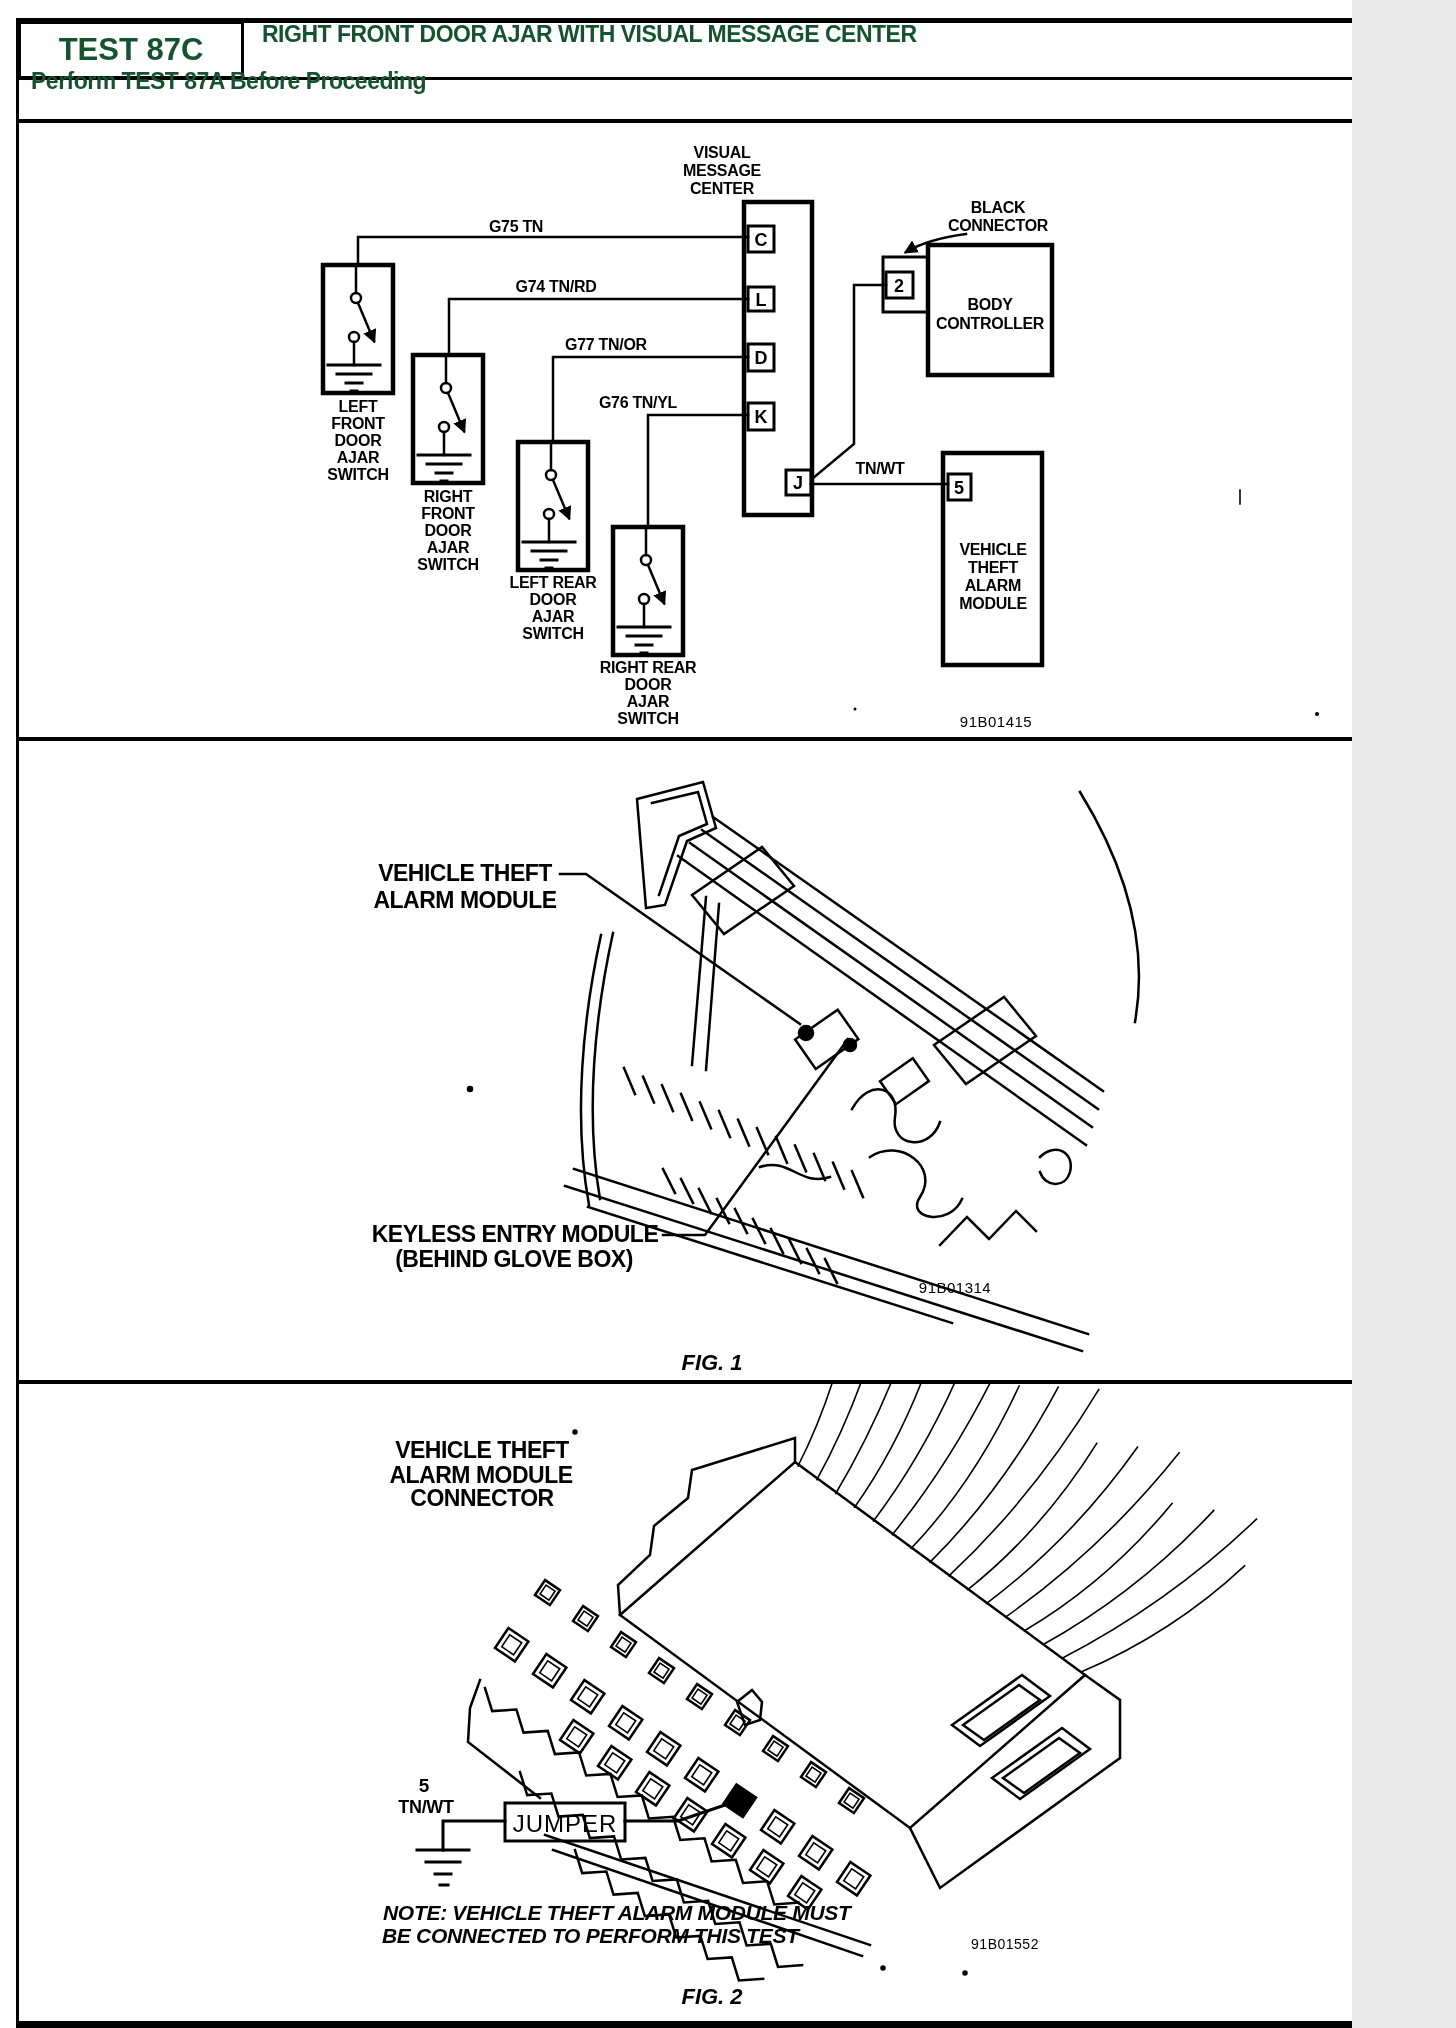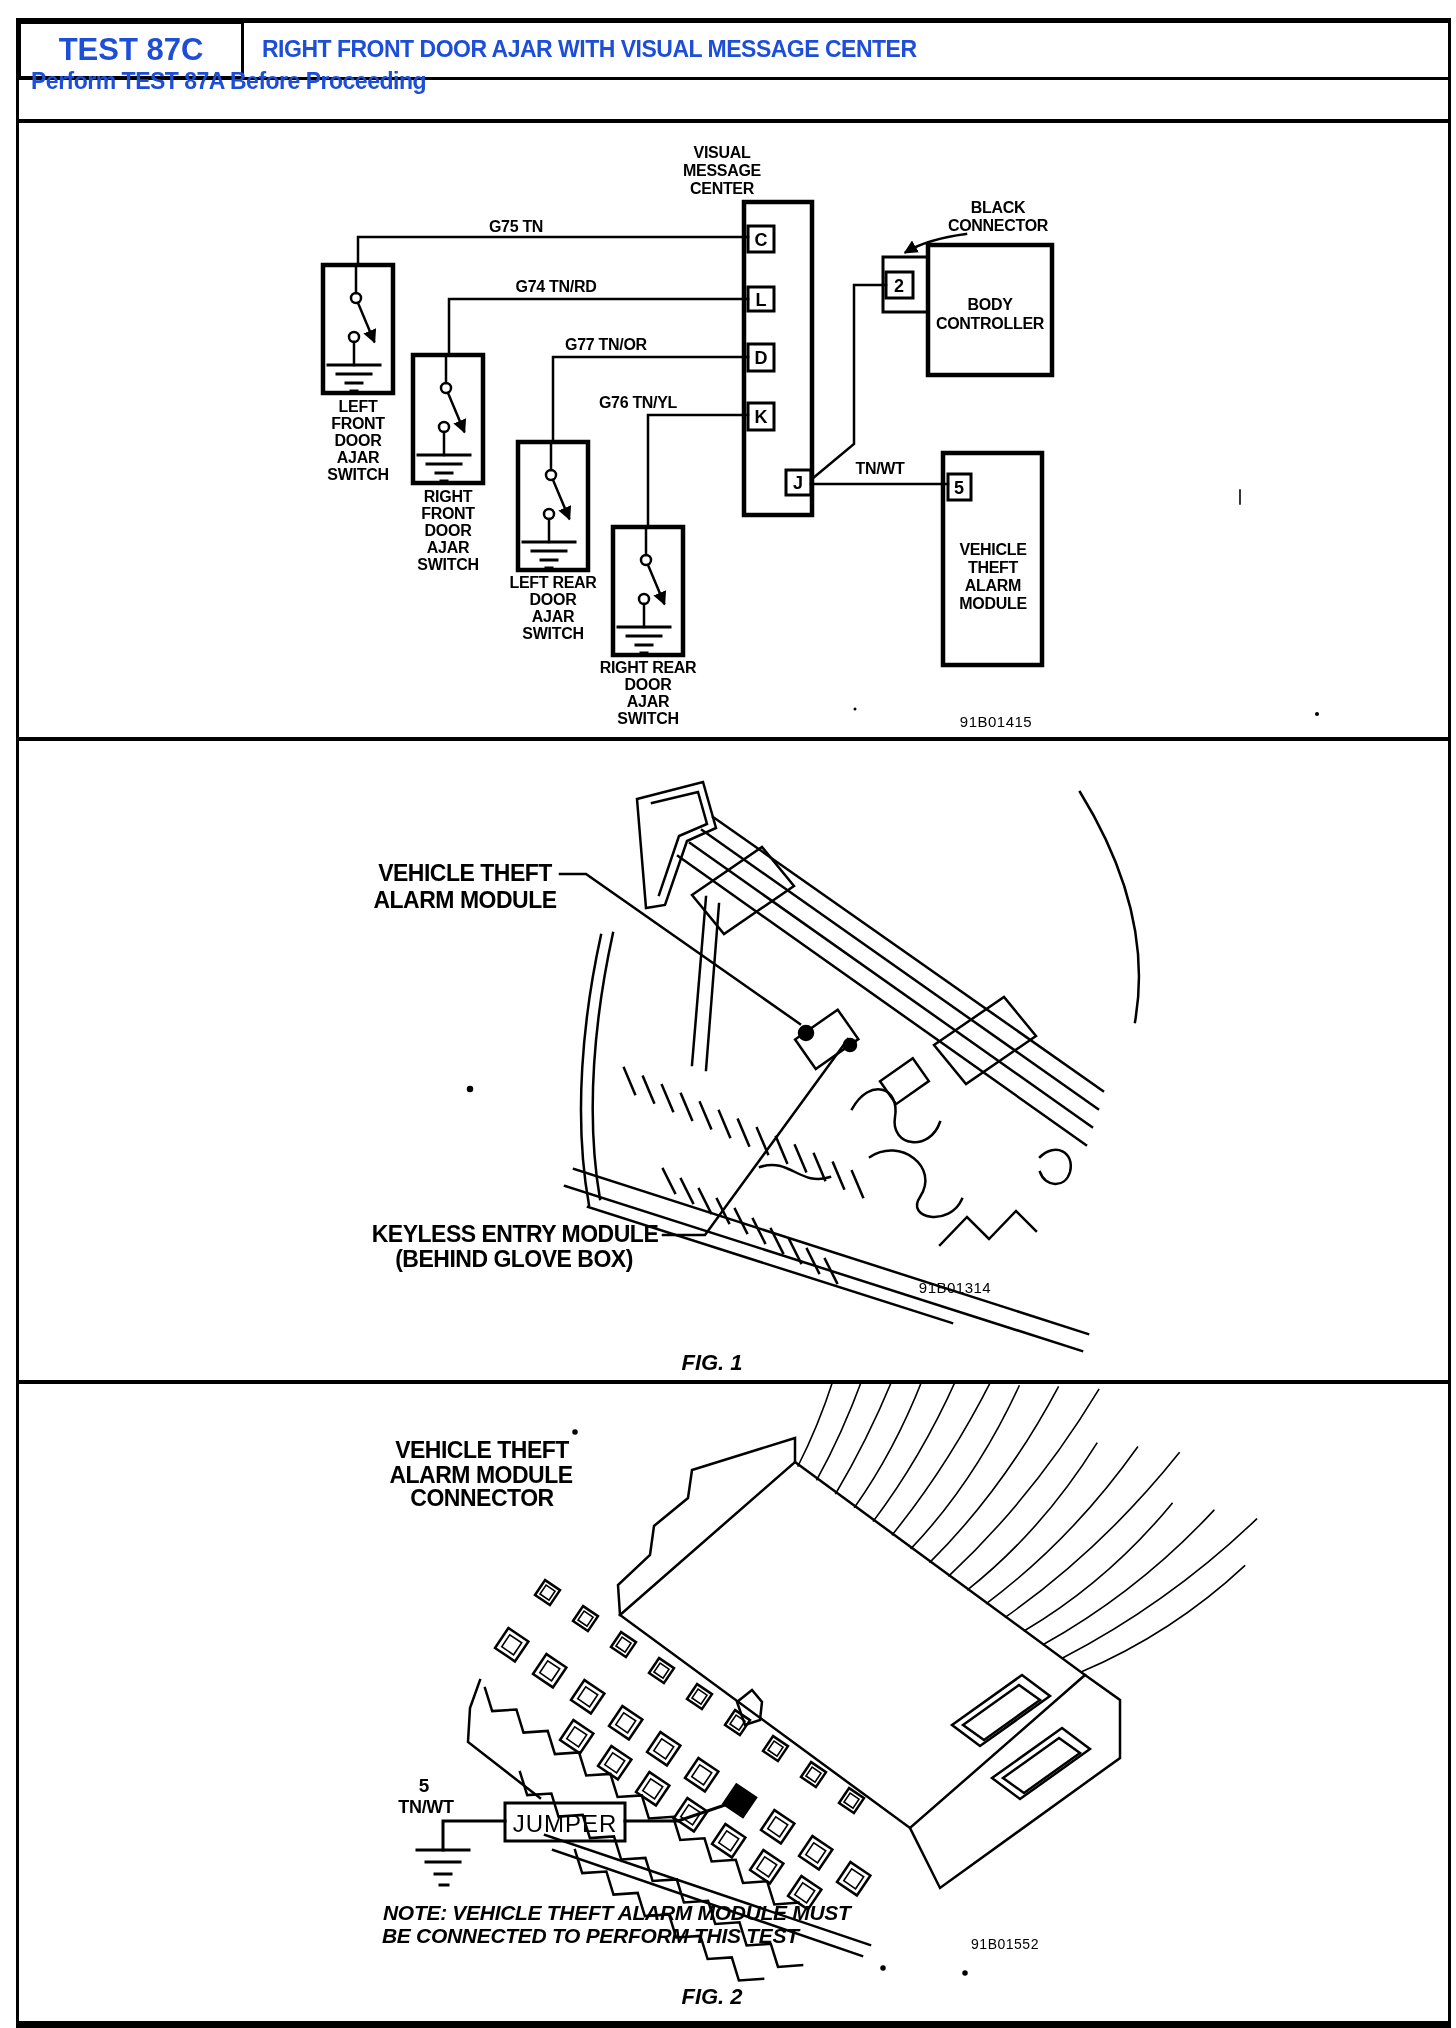--- a/index.html
+++ b/index.html
@@ -1,24 +1,24 @@
 <!DOCTYPE html>
 <html><head>
 <meta charset="utf-8">
 <style>
   html,body{margin:0;padding:0;background:#e8e8e8;}
-  .page{position:relative;width:1456px;height:2028px;background:#ffffff;overflow:hidden;
-        font-family:"Liberation Sans",sans-serif;color:#1d4ed8;}
+  .page{position:relative;width:1352px;height:2028px;background:#ffffff;overflow:hidden;
+        font-family:"Liberation Sans",sans-serif;color:#14532d;}
   .frame{position:absolute;left:16px;top:18px;width:1429px;height:1998px;
          border-top:5px solid #000;border-left:3px solid #000;border-right:3px solid #000;border-bottom:7px solid #000;}
   .divider{position:absolute;left:16px;width:1432px;background:#000;}
   .testbox{position:absolute;left:18px;top:21px;width:226px;height:58px;border:3px solid #000;background:#fff;
            display:flex;align-items:center;justify-content:center;box-sizing:border-box;}
   .testbox span{font-weight:bold;font-size:31px;letter-spacing:0px;}
-  .title{position:absolute;left:262px;top:36px;font-weight:bold;font-size:23px;letter-spacing:-0.5px;white-space:nowrap;text-align:right;}
+  .title{position:absolute;left:262px;top:21px;font-weight:bold;font-size:23px;letter-spacing:-0.5px;white-space:nowrap;text-align:right;}
   .subtitle{position:absolute;left:31px;top:68px;font-weight:bold;font-size:23px;letter-spacing:-0.5px;white-space:nowrap;}
   svg.sec{position:absolute;left:0;}
   .ink{stroke:#000;fill:none;stroke-linecap:square;}
   .w1{stroke-width:1.6;} .w2{stroke-width:2.5;} .w3{stroke-width:3;} .box{stroke-width:4.5;} .term{stroke-width:3;}
   text{fill:#000;stroke:none;}
   .mid{text-anchor:middle;}
   .t-sm{font:bold 16px "Liberation Sans",sans-serif;letter-spacing:-0.3px;}
   .t-term{font:bold 18px "Liberation Sans",sans-serif;}
   .t-code{font:15px "Liberation Sans",sans-serif;letter-spacing:0.5px;}
   .t-lab{font:bold 23px "Liberation Sans",sans-serif;letter-spacing:-0.5px;}

